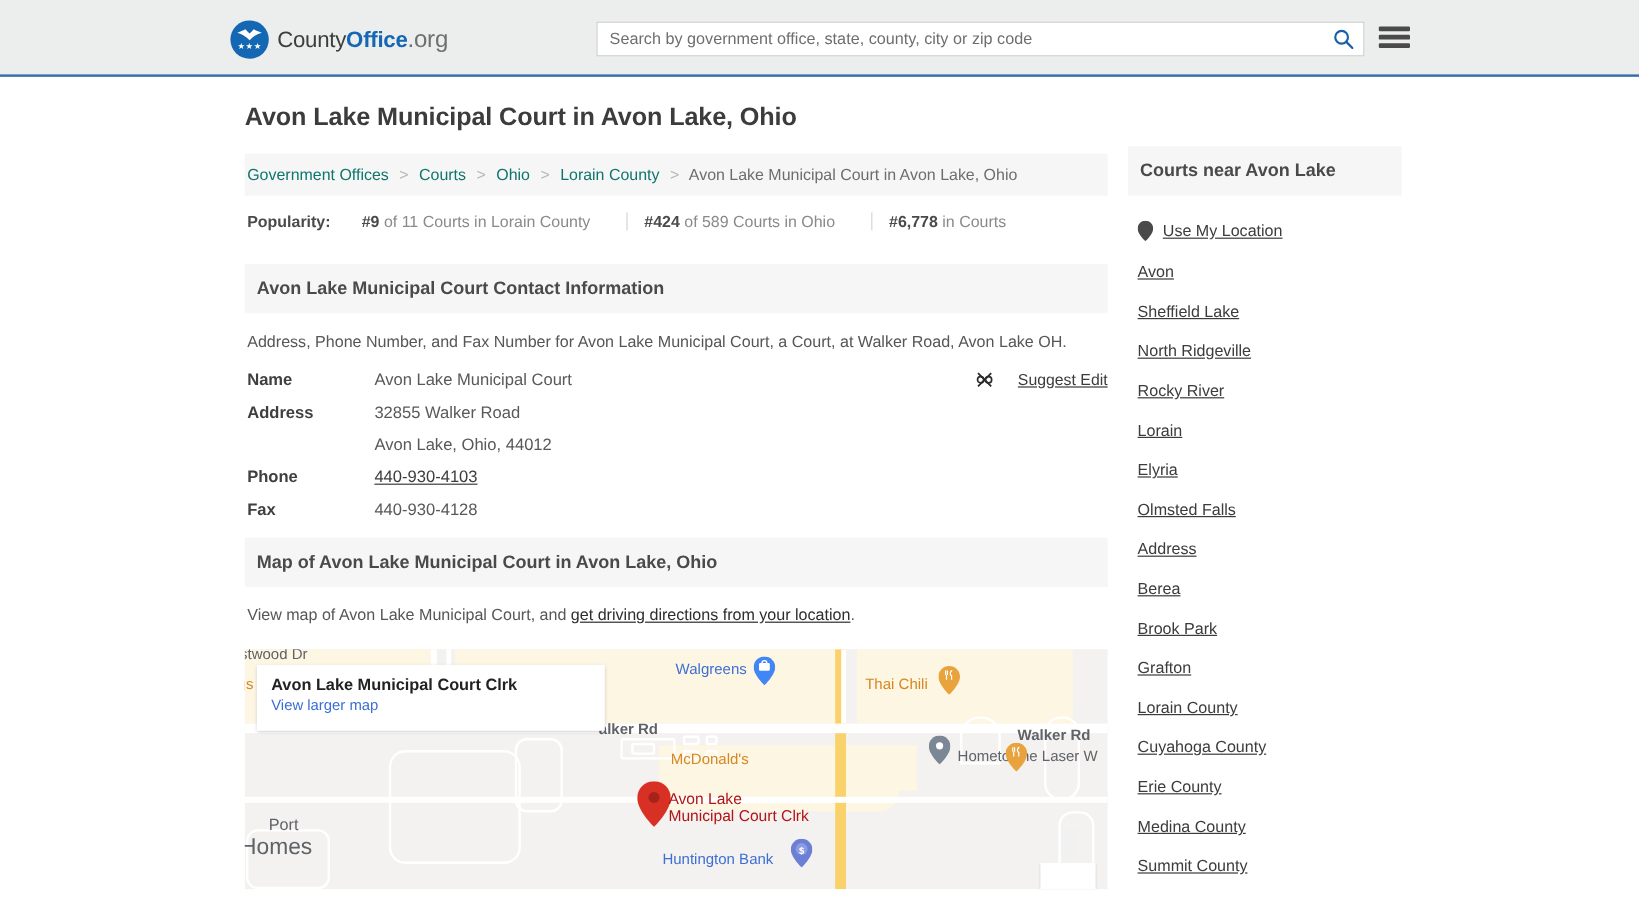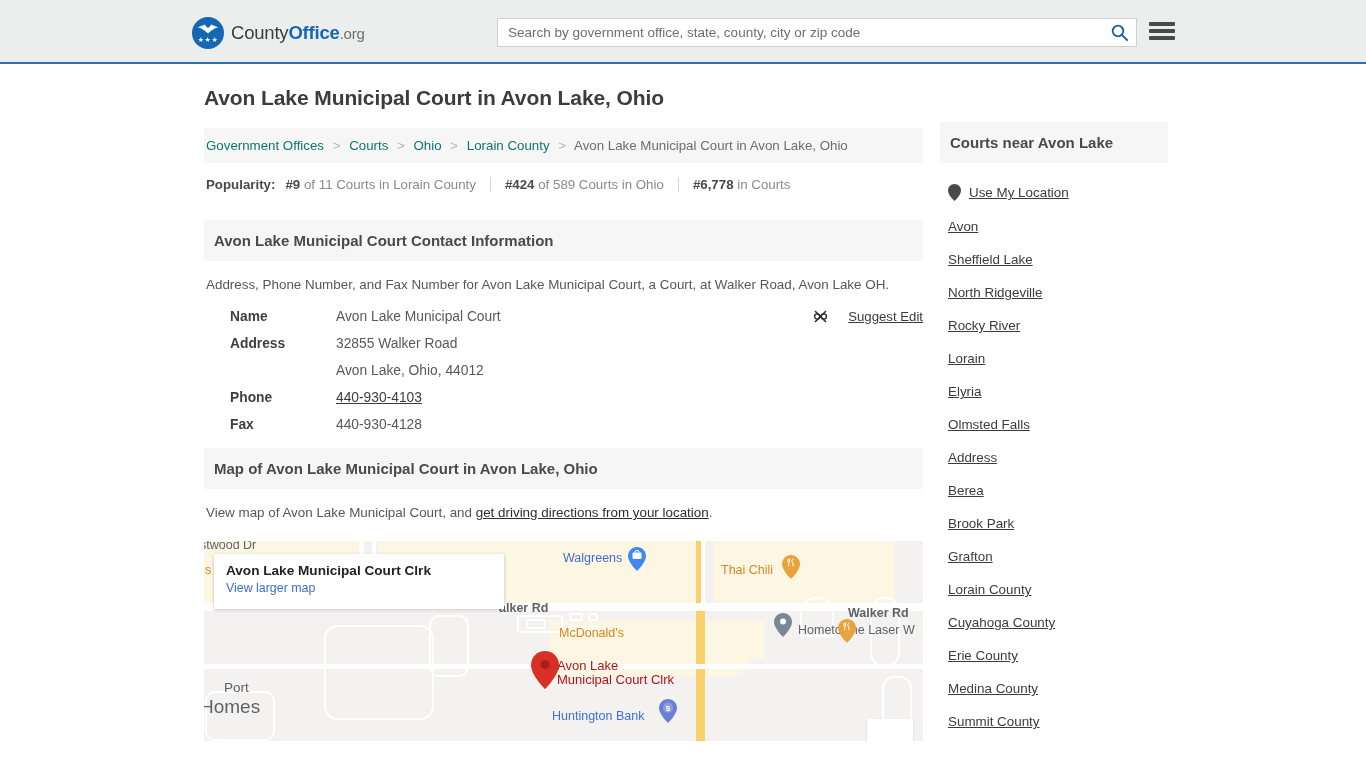--- a/index.html
+++ b/index.html
@@ -38,21 +38,21 @@
   .logo-mark .stars {
     position: absolute; left: 50%; bottom: 6px; transform: translateX(-50%);
     color: #ffffff; font-size: 7px; letter-spacing: 0.5px; line-height: 1;
     white-space: nowrap;
   }
   .logo-text {
     font-size: 18.5px; color: #3d3d3d; letter-spacing: -0.2px;
     white-space: nowrap;
   }
   .logo-text .b { color: #1468b3; font-weight: bold; }
-  .logo-text .o { color: #6f6f6f; font-size: 15px; }
+  .logo-text .o { color: #6f6f6f; font-size: 20px; }
 
   .search-box {
     position: absolute;
     left: 497px; top: 18px;
     width: 640px; height: 29px;
     background: #ffffff;
     border: 1px solid #cfcfcf;
     display: flex; align-items: center;
   }
   .search-input {
@@ -104,21 +104,21 @@
     padding: 10px 2px 10px 2px;
     font-size: 13.3px; color: #6d6d6d;
     white-space: nowrap;
   }
   .breadcrumb a { color: #0f766e; text-decoration: none; }
   .breadcrumb .sep { color: #b6b6b6; padding: 0 5px; }
 
   .popularity {
     padding: 14px 2px 12px 2px;
     font-size: 13.3px; color: #8a8a8a;
-    display: flex; align-items: flex-end; gap: 0;
+    display: flex; align-items: flex-end; gap: 16px;
     white-space: nowrap;
   }
   .popularity .lbl { color: #4a4a4a; font-weight: bold; margin-right: 10px; }
   .popularity .stat { padding-right: 14px; }
   .popularity .stat + .stat {
     border-left: 1px solid #d5d5d5;
     padding-left: 14px;
   }
   .popularity b { color: #4a4a4a; }
 
@@ -135,21 +135,21 @@
   .section-desc a { color: #2d2d2d; }
 
   
   .contact {
     position: relative;
     padding: 8px 2px 0 2px;
   }
   .contact-row { display: flex; margin-bottom: 12px; }
   .contact-row .k {
     width: 106px; flex: none;
-    font-size: 13.8px; font-weight: bold; color: #3f3f3f; margin-left: 24px;
+    font-size: 13.8px; font-weight: bold; color: #3f3f3f;
   }
   .contact-row .v { font-size: 13.8px; color: #595959; }
   .contact-row .v a { color: #3c3c3c; }
   .suggest-edit {
     position: absolute; right: 0; top: 8px;
     display: flex; align-items: center; gap: 20px;
     font-size: 13.2px; color: #3c3c3c;
     cursor: pointer;
   }
   .suggest-edit .lnk { text-decoration: underline; }

